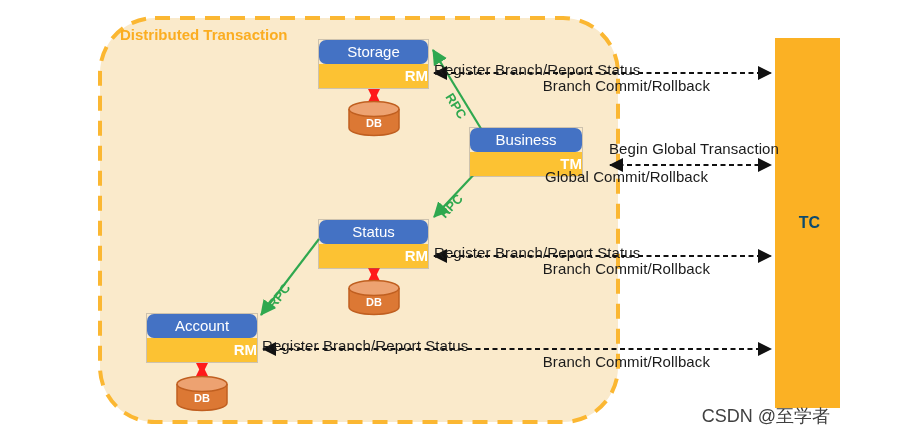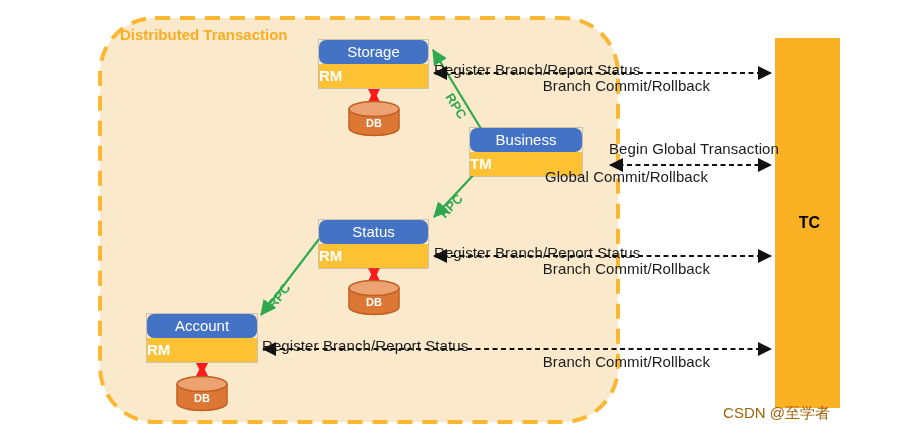--- a/index.html
+++ b/index.html
@@ -40,41 +40,41 @@
     text-align: center;
     border-radius: 7px;
   }
   .node .role {
     background: #FCC233;
     color: #ffffff;
     font-size: 15px;
     font-weight: bold;
     height: 24px;
     line-height: 24px;
-    text-align: left;
+    text-align: right;
   }
   .node-storage  { left: 319px; top: 40px;  width: 109px; }
   .node-business { left: 470px; top: 128px; width: 112px; }
   .node-order    { left: 319px; top: 220px; width: 109px; }
   .node-account  { left: 147px; top: 314px; width: 110px; }
 
   .db { position: absolute; width: 54px; height: 38px; }
   .db-storage { left: 347px; top: 100px; }
   .db-order   { left: 347px; top: 279px; }
   .db-account { left: 175px; top: 375px; }
 
   .tc-box {
     position: absolute;
     left: 775px; top: 38px;
     width: 69px; height: 370px;
     background: #FBB124;
     display: flex;
     align-items: center;
     justify-content: center;
-    color: #000000;
+    color: #0c4a6e;
     font-size: 16px;
     font-weight: bold;
   }
   .arrow-label {
     position: absolute;
     font-size: 15px;
     font-weight: normal;
     color: #1b1b1b;
     white-space: nowrap;
     letter-spacing: 0.1px;
@@ -87,22 +87,22 @@
     font-weight: bold;
     white-space: nowrap;
   }
   .rpc-1 { left: 456px; top: 106px; transform: translate(-50%,-50%) rotate(58deg); }
   .rpc-2 { left: 451px; top: 206px; transform: translate(-50%,-50%) rotate(-47deg); }
   .rpc-3 { left: 279px; top: 296px; transform: translate(-50%,-50%) rotate(-52deg); }
 
   .watermark {
     position: absolute;
     right: 10px; top: 404px;
-    font-size: 15px;
-    color: #a16207;
+    font-size: 18px;
+    color: #404040;
     white-space: nowrap;
     margin-left: 40px;
   }
 </style>
 </head>
 <body>
 
 <div class="canvas">
 
   <svg class="overlay">

